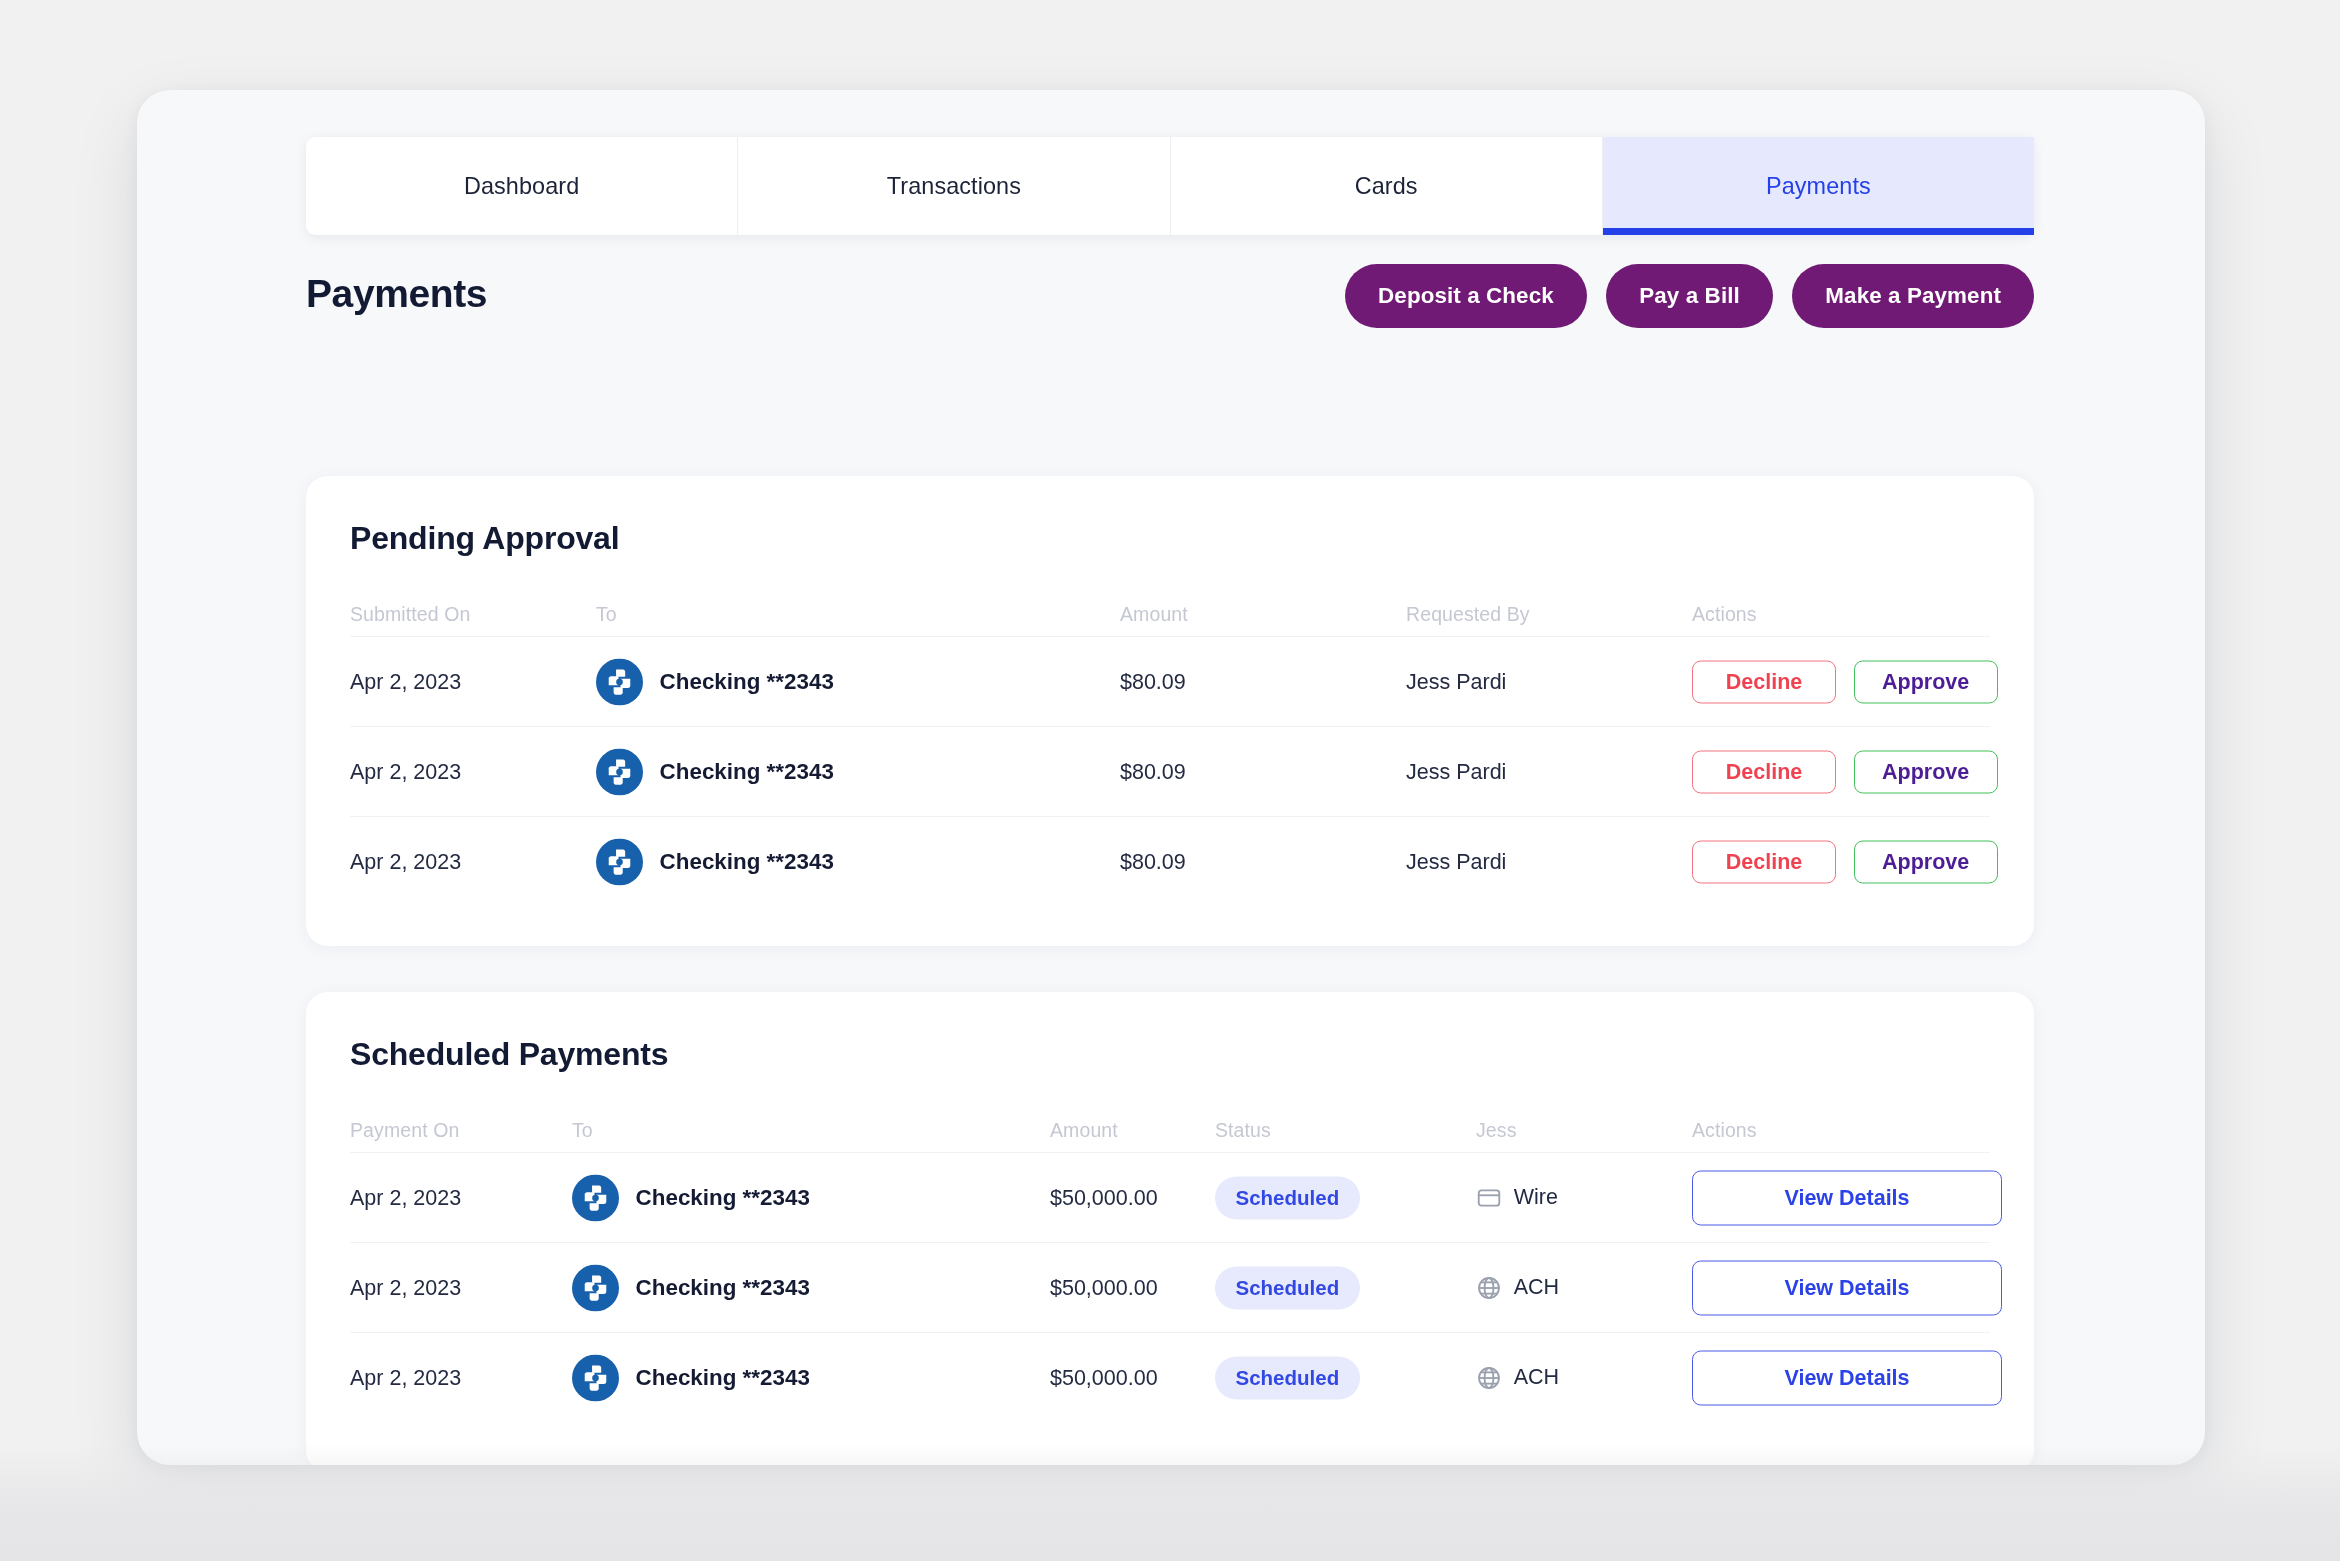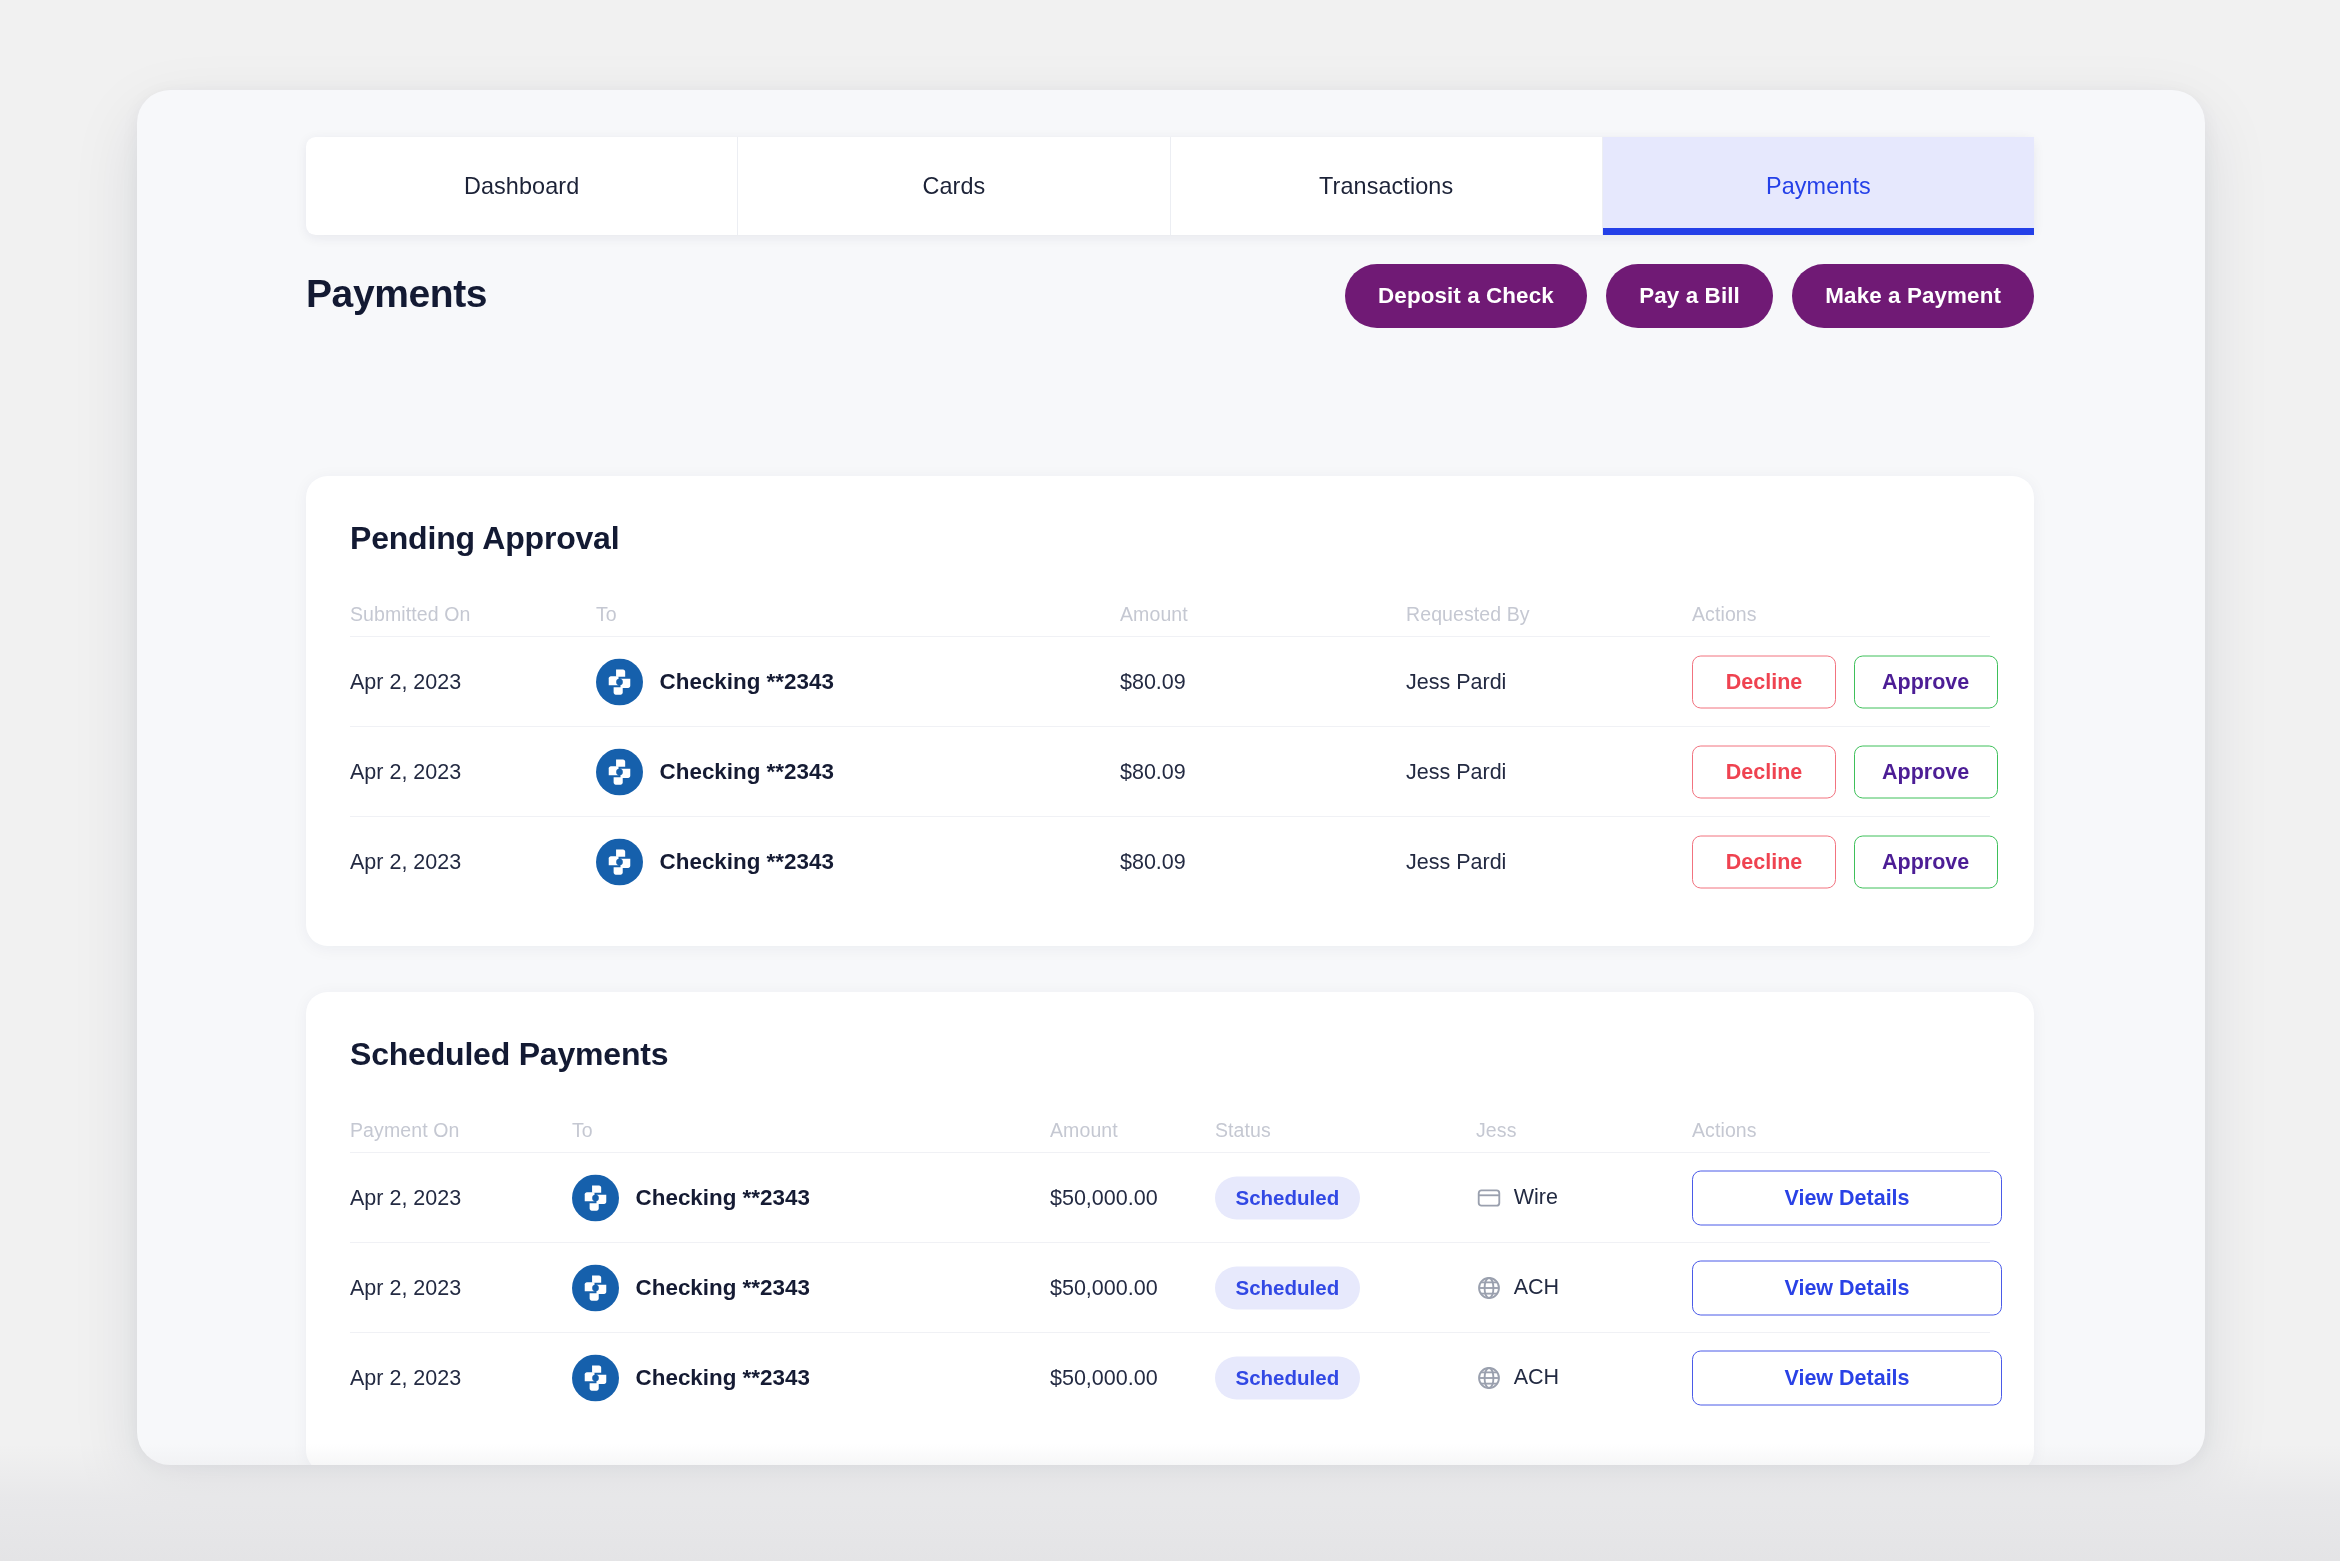--- a/index.html
+++ b/index.html
@@ -170,21 +170,21 @@
   .sc-c5 { left: 1342px; }
 
   
   .acct { display: flex; align-items: center; gap: 16.6px; }
   .acct .label { font-size: 22.4px; font-weight: 700; color: #151b33; }
   .chase-logo { width: 47px; height: 47px; display: block; flex: 0 0 47px; }
 
   
   .actions-wrap { display: flex; gap: 17.6px; }
   .outline-btn {
-    height: 53px;
+    height: 43px;
     min-width: 144px;
     border-radius: 8.8px;
     background: #ffffff;
     font-family: "Liberation Sans", sans-serif;
     font-size: 21.5px;
     font-weight: 700;
     cursor: pointer;
     display: inline-flex;
     align-items: center;
     justify-content: center;
@@ -233,24 +233,24 @@
 </head>
 <body>
 
 <div id="app-shell">
 
   <nav id="tabbar">
     <div class="tab">
       <span>Dashboard</span>
     </div>
     <div class="tab">
+      <span>Transactions</span>
+    </div>
+    <div class="tab">
       <span>Cards</span>
-    </div>
-    <div class="tab">
-      <span>Transactions</span>
     </div>
     <div class="tab active">
       <span>Payments</span>
     </div>
   </nav>
 
   <div id="page-header">
     <h1 id="page-title">Payments</h1>
     <div id="header-actions">
       <button class="pill-btn">Deposit a Check</button>

